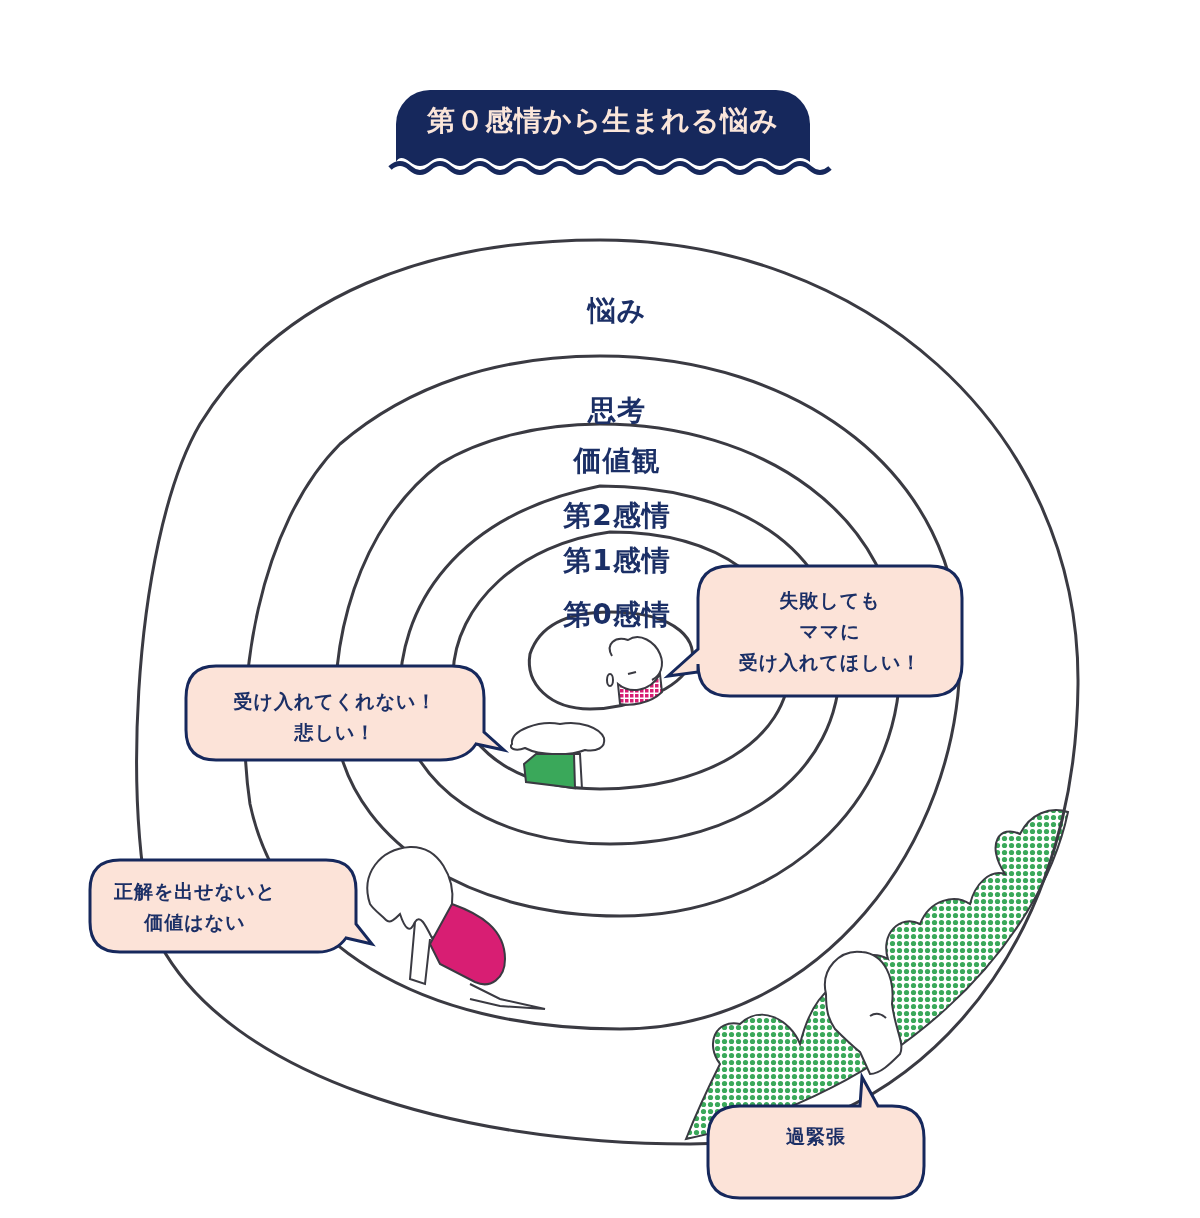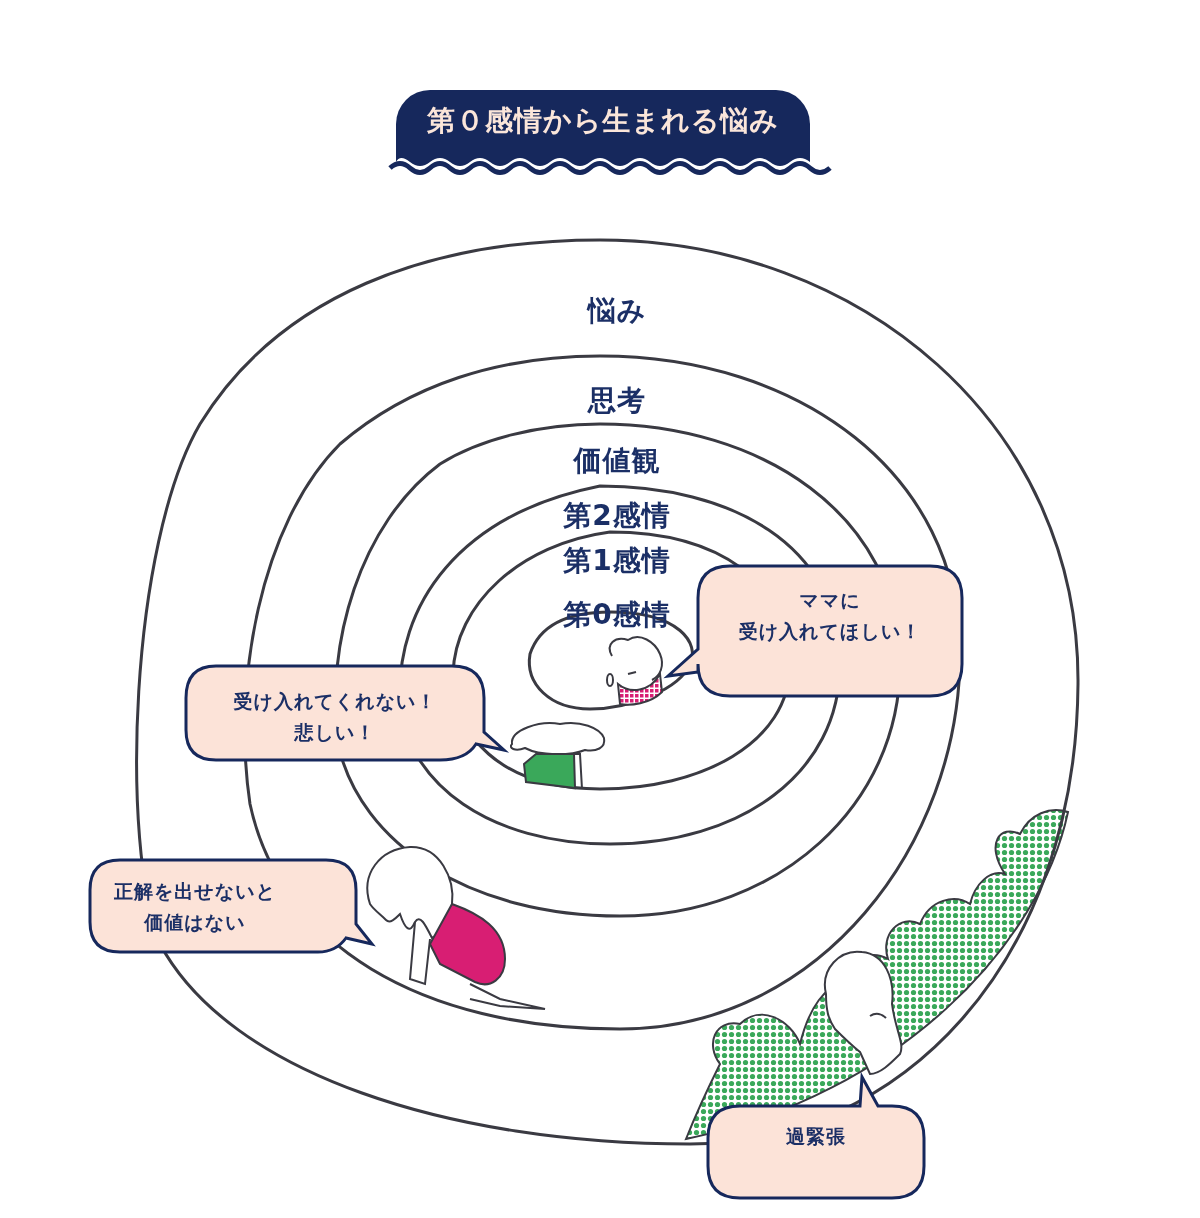--- a/index.html
+++ b/index.html
@@ -84,27 +84,28 @@
 
     <g stroke="#16285c" stroke-width="3" fill="#fce3d8">
       <path d="M730 522 L 930 522 Q 962 522 962 554 L 962 620 Q 962 652 930 652 L 730 652 Q 698 652 698 620 L 698 628 L 668 632 L 698 605 L 698 554 Q 698 522 730 522 Z"></path>
       <path d="M216 622 L 452 622 Q 484 622 484 654 L 484 688 L 504 706 L 476 700 Q 466 716 440 716 L 216 716 Q 186 716 186 686 L 186 654 Q 186 622 216 622 Z"></path>
       <path d="M120 816 L 326 816 Q 356 816 356 846 L 356 880 L 372 900 L 346 894 Q 336 908 318 908 L 120 908 Q 90 908 90 878 L 90 846 Q 90 816 120 816 Z"></path>
       <path d="M740 1062 L 860 1062 L 862 1033 L 878 1062 L 892 1062 Q 924 1062 924 1094 L 924 1122 Q 924 1154 892 1154 L 740 1154 Q 708 1154 708 1122 L 708 1094 Q 708 1062 740 1062 Z"></path>
     </g>
   </svg>
 
   <div class="ring-label" style="left:497px; top:248px;">悩み</div>
-  <div class="ring-label" style="left:497px; top:338px;text-align:center;">思考</div>
+  <div class="ring-label" style="left:497px; top:348px;text-align:center;">思考</div>
   <div class="ring-label" style="left:497px; top:398px;">価値観</div>
   <div class="ring-label" style="left:497px; top:453px;">第2感情</div>
   <div class="ring-label" style="left:497px; top:498px;">第1感情</div>
   <div class="ring-label" style="left:497px; top:552px;">第0感情</div>
 
   <div class="bubble-text" style="left:700px; top:541px; width:260px;">
+    <div>失敗しても</div>
     <div>ママに</div>
     <div>受け入れてほしい！</div>
   </div>
   <div class="bubble-text" style="left:186px; top:642px; width:298px;">
     <div>受け入れてくれない！</div>
     <div>悲しい！</div>
   </div>
   <div class="bubble-text" style="left:90px; top:832px; width:210px;">
     <div>正解を出せないと</div>
     <div>価値はない</div>

